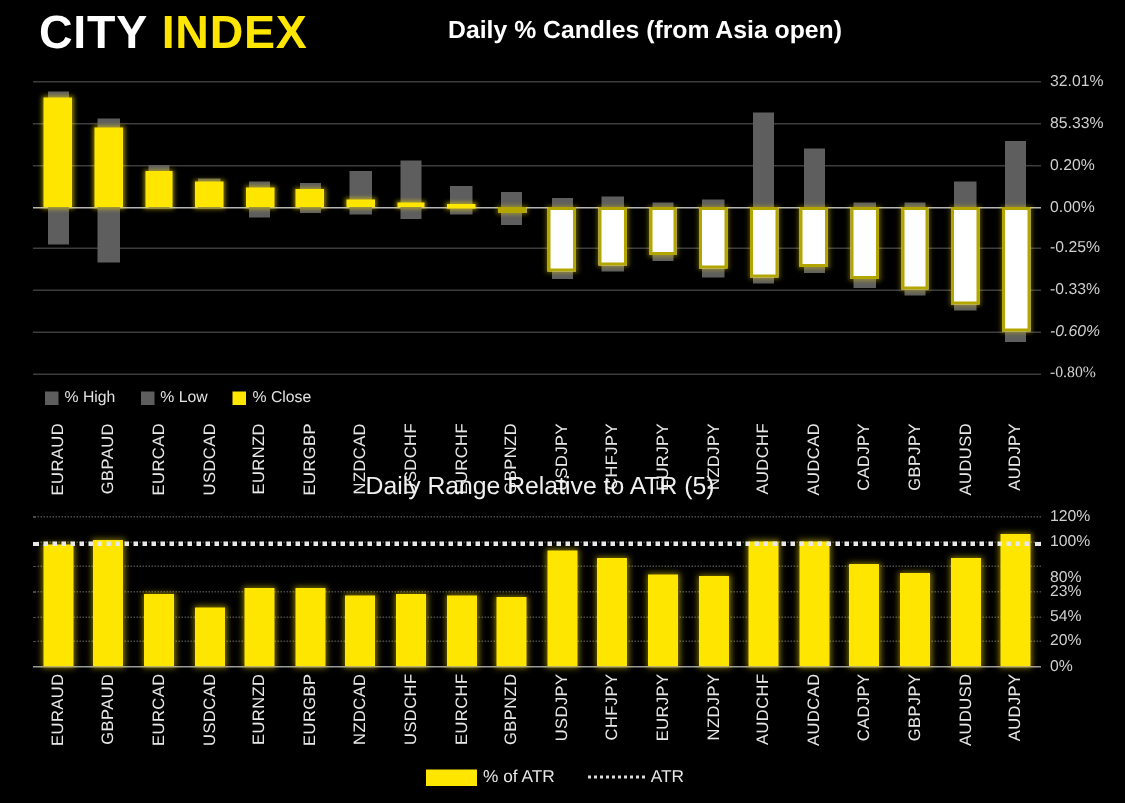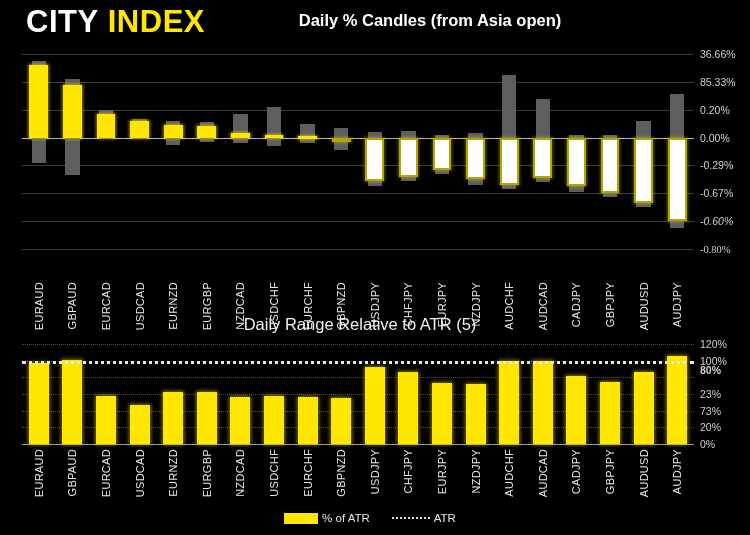--- a/index.html
+++ b/index.html
@@ -291,20 +291,34 @@
       </div>
       <div class="candle-col" style="left: 612.192px; width: 18.816px;">
         <div class="wick" style="top: 66.8571px; height: 86.3571px;"></div>
         <div class="body-down" style="top: 83.5714px; height: 65.4643px;"></div>
       </div>
       <div class="candle-col" style="left: 645.792px; width: 18.816px;">
         <div class="wick" style="top: 40.3929px; height: 133.714px;"></div>
         <div class="body-down" style="top: 83.5714px; height: 83.5714px;"></div>
       </div>
     </div>
+  <div id="legend1">
+    <span class="leg-item">
+      <span class="sw gray"></span>
+      <span>% High</span>
+    </span>
+    <span class="leg-item">
+      <span class="sw gray"></span>
+      <span>% Low</span>
+    </span>
+    <span class="leg-item">
+      <span class="sw yellow"></span>
+      <span>% Close</span>
+    </span>
+  </div>
   <div class="xlabels" id="xlabels1" style="left:22px; top:238px; width:672px;">
       <div class="xlab" style="left: 10.8px;">EURAUD</div>
       <div class="xlab" style="left: 44.4px;">GBPAUD</div>
       <div class="xlab" style="left: 78px;">EURCAD</div>
       <div class="xlab" style="left: 111.6px;">USDCAD</div>
       <div class="xlab" style="left: 145.2px;">EURNZD</div>
       <div class="xlab" style="left: 178.8px;">EURGBP</div>
       <div class="xlab" style="left: 212.4px;">NZDCAD</div>
       <div class="xlab" style="left: 246px;">USDCHF</div>
       <div class="xlab" style="left: 279.6px;">EURCHF</div>
@@ -313,26 +327,26 @@
       <div class="xlab" style="left: 380.4px;">CHFJPY</div>
       <div class="xlab" style="left: 414px;">EURJPY</div>
       <div class="xlab" style="left: 447.6px;">NZDJPY</div>
       <div class="xlab" style="left: 481.2px;">AUDCHF</div>
       <div class="xlab" style="left: 514.8px;">AUDCAD</div>
       <div class="xlab" style="left: 548.4px;">CADJPY</div>
       <div class="xlab" style="left: 582px;">GBPJPY</div>
       <div class="xlab" style="left: 615.6px;">AUDUSD</div>
       <div class="xlab" style="left: 649.2px;">AUDJPY</div>
     </div>
-<div class="ylab1" style="top: 10px;">36.66%</div>
+<div class="ylab1" style="top: 10px;">32.01%</div>
     <div class="ylab1" style="top: 37.8571px;">85.33%</div>
     <div class="ylab1" style="top: 65.7143px;">0.20%</div>
     <div class="ylab1" style="top: 93.5714px;">0.00%</div>
-    <div class="ylab1" style="top: 121.429px;">-0.29%</div>
-    <div class="ylab1" style="top: 149.286px;">-0.67%</div>
+    <div class="ylab1" style="top: 121.429px;">-0.25%</div>
+    <div class="ylab1" style="top: 149.286px;">-0.33%</div>
     <div class="ylab1" style="top: 177.143px; font-style: italic;">-0.60%</div>
     <div class="ylab1" style="top: 205px; font-family: Liberation Serif, serif;">-0.80%</div>
   </div>
 
 <div id="chart2-title">Daily Range Relative to ATR (5)</div>
 <div id="panel2">
   <div id="plot2">
       <div class="gridline2" style="top: 0px;"></div>
       <div class="gridline2" style="top: 16.6667px;"></div>
       <div class="gridline2" style="top: 33.3333px;"></div>
@@ -379,23 +393,23 @@
       <div class="xlab" style="left: 447.6px;">NZDJPY</div>
       <div class="xlab" style="left: 481.2px;">AUDCHF</div>
       <div class="xlab" style="left: 514.8px;">AUDCAD</div>
       <div class="xlab" style="left: 548.4px;">CADJPY</div>
       <div class="xlab" style="left: 582px;">GBPJPY</div>
       <div class="xlab" style="left: 615.6px;">AUDUSD</div>
       <div class="xlab" style="left: 649.2px;">AUDJPY</div>
     </div>
 <div class="ylab2" style="top: 0px;">120%</div>
     <div class="ylab2" style="top: 16.6667px;">100%</div>
-    <div class="ylab2" style="top: 26px; font-weight: bold;">80%</div>
+    <div class="ylab2" style="top: 41px;">80%</div>
     <div class="ylab2" style="top: 50px;">23%</div>
-    <div class="ylab2" style="top: 66.6667px;">73%</div>
+    <div class="ylab2" style="top: 66.6667px;">54%</div>
     <div class="ylab2" style="top: 83.3333px;">20%</div>
     <div class="ylab2" style="top: 100px;">0%</div>
   </div>
 
 <div id="legend2">
   <span class="leg-item">
     <span class="sw bar"></span>
     <span>% of ATR</span>
   </span>
   <span class="leg-item">

